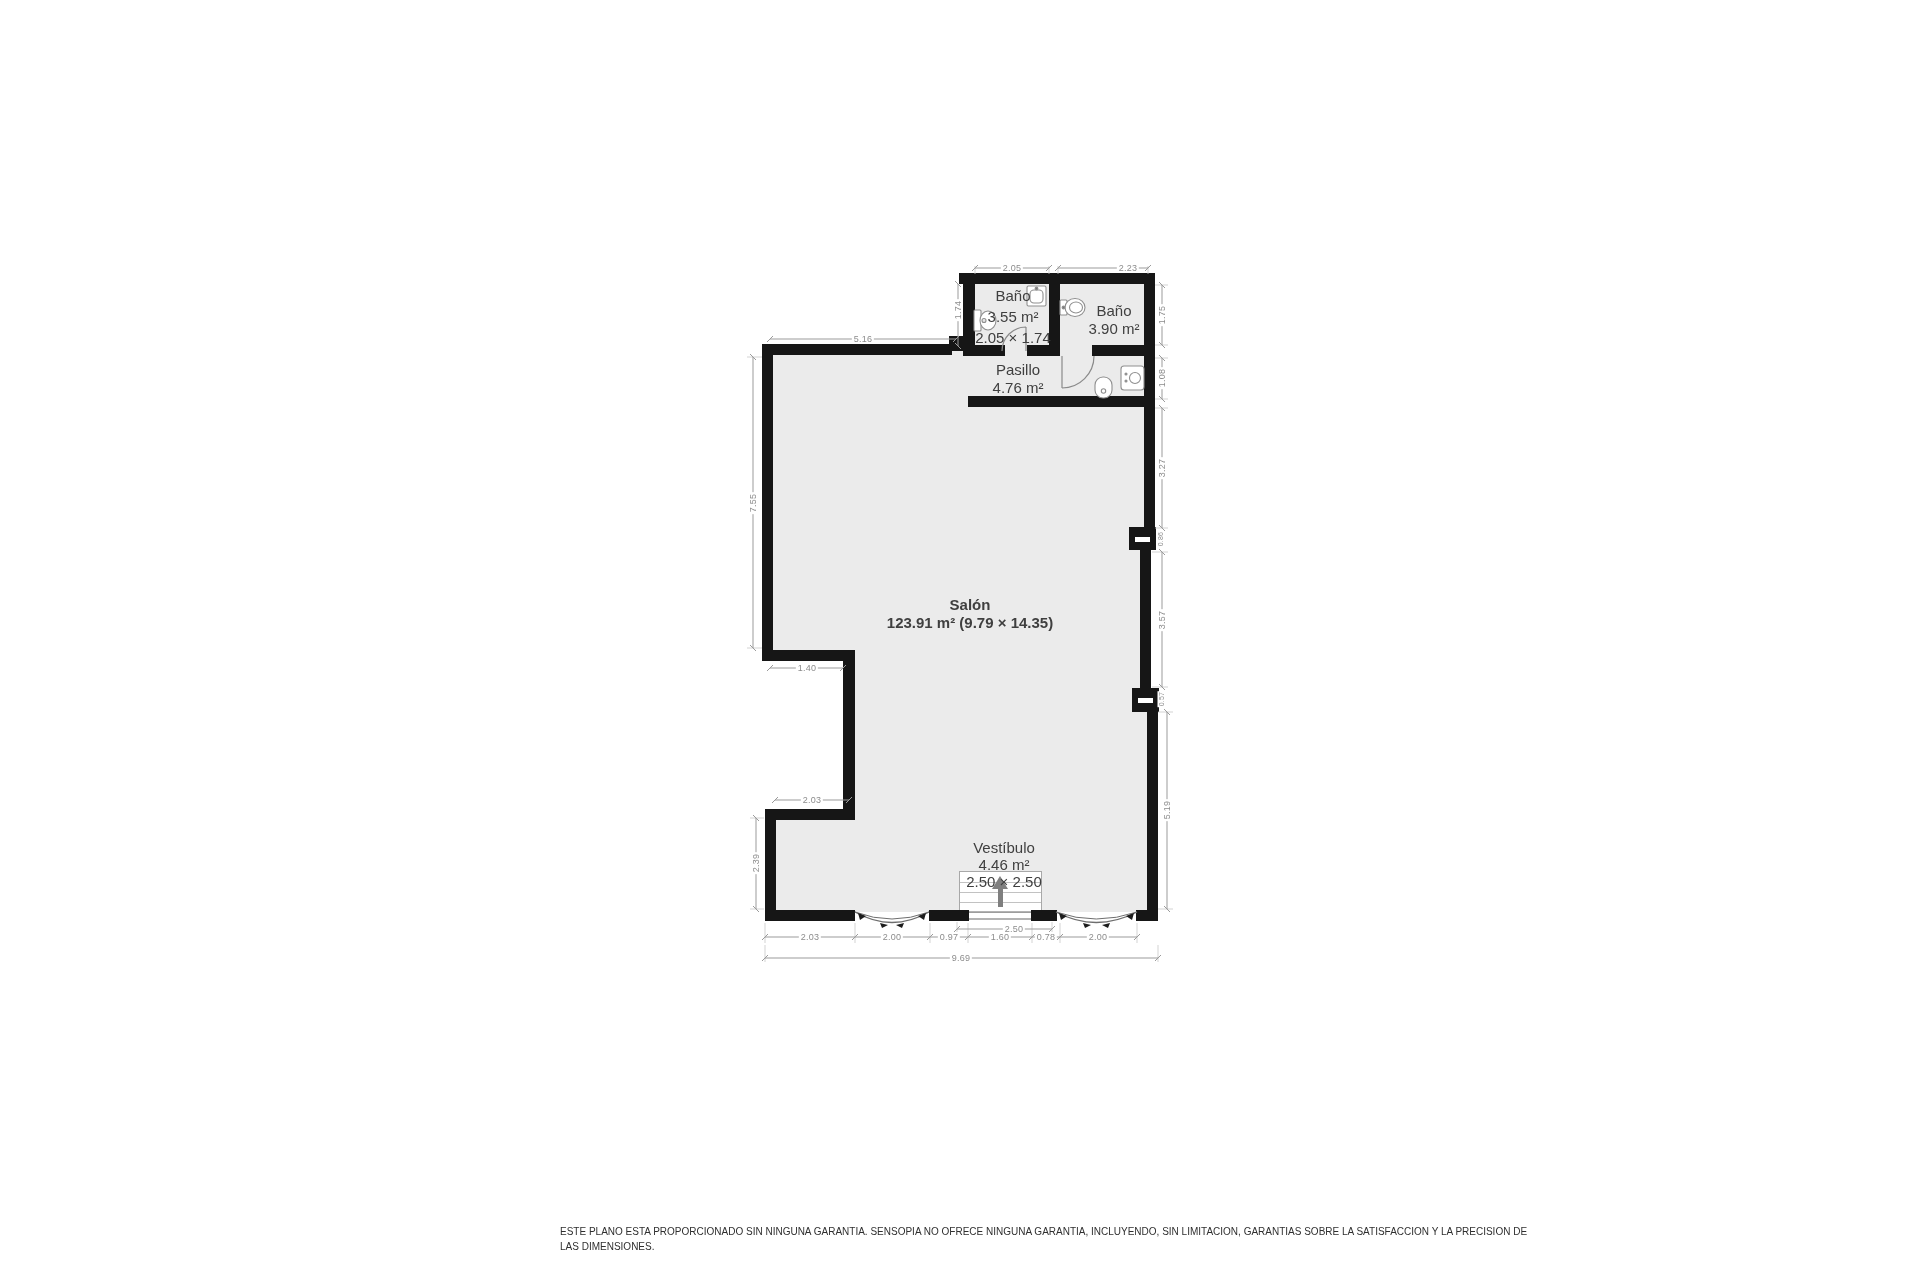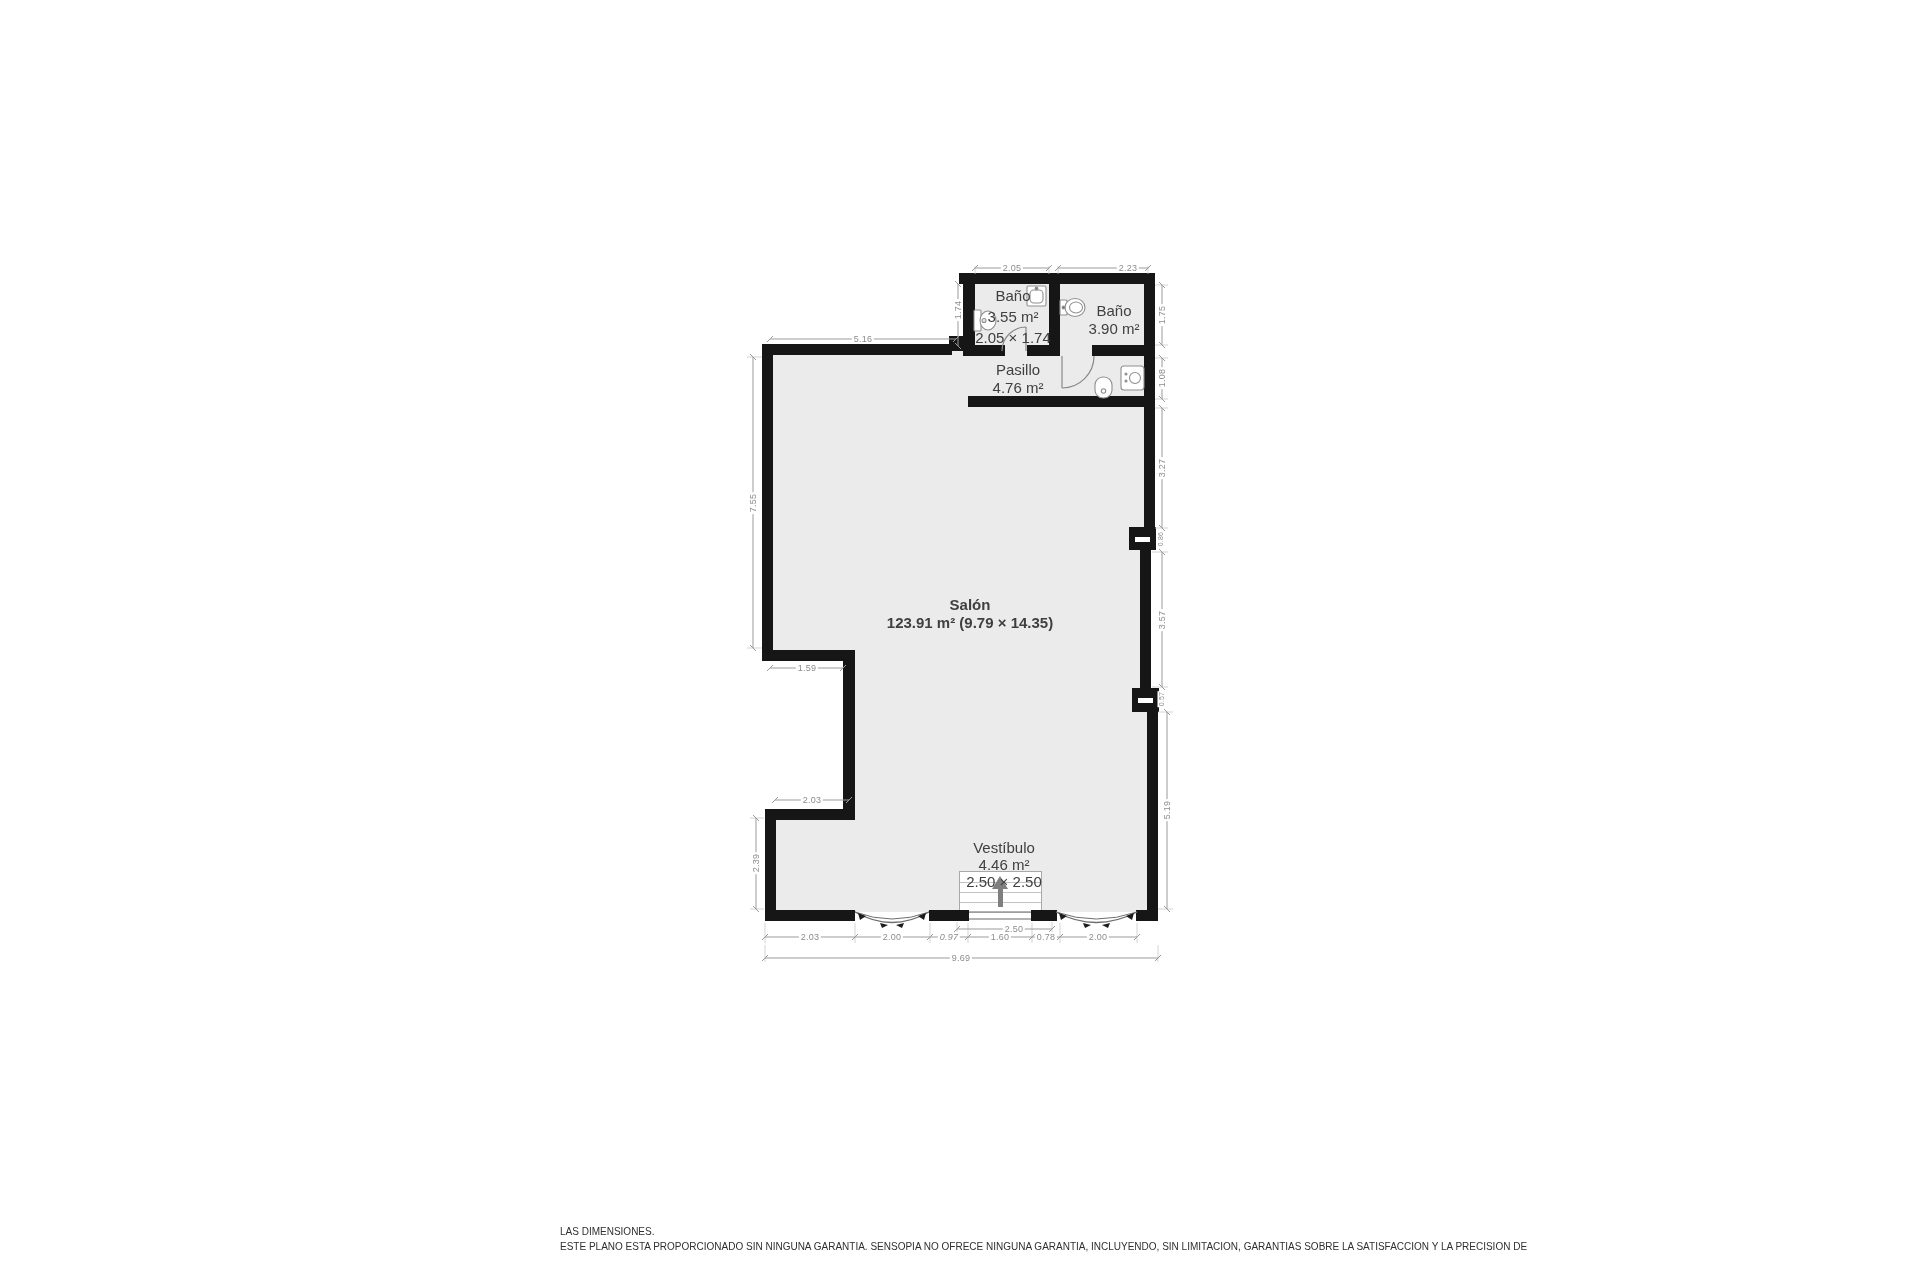--- a/index.html
+++ b/index.html
@@ -160,25 +160,25 @@
   <span class="dim v" style="left:958px;top:310px;">1.74</span>
   <span class="dim v" style="left:1162px;top:315px;">1.75</span>
   <span class="dim v" style="left:1162px;top:378px;">1.08</span>
   <span class="dim v" style="left:1162px;top:468px;">3.27</span>
   <span class="dim v tiny" style="left:1160px;top:539px;">0.86</span>
   <span class="dim v" style="left:1162px;top:620px;">3.57</span>
   <span class="dim v tiny" style="left:1161px;top:699px;">0.57</span>
   <span class="dim v" style="left:1167px;top:810px;">5.19</span>
   <span class="dim v" style="left:753px;top:503px;">7.55</span>
   <span class="dim v" style="left:756px;top:863px;">2.39</span>
-  <span class="dim" style="left:807px;top:668px;">1.59</span>
+  <span class="dim" style="left:807px;top:668px;">1.40</span>
   <span class="dim" style="left:812px;top:800px;">2.03</span>
   <span class="dim" style="left:810px;top:937px;">2.03</span>
   <span class="dim" style="left:892px;top:937px;">2.00</span>
-  <span class="dim" style="left:949px;top:937px;font-style:italic;">0.97</span>
+  <span class="dim" style="left:949px;top:937px;">0.97</span>
   <span class="dim" style="left:1000px;top:937px;text-align:center;">1.60</span>
   <span class="dim" style="left:1046px;top:937px;">0.78</span>
   <span class="dim" style="left:1098px;top:937px;">2.00</span>
   <span class="dim" style="left:1014px;top:929px;">2.50</span>
   <span class="dim" style="left:961px;top:958px;">9.69</span>
 
   <div class="room-label" style="left:1013px;top:316px;line-height:21px;">
     <div>Baño</div>
     <div>3.55 m²</div>
     <div>2.05 × 1.74</div>
@@ -195,17 +195,17 @@
     <div>Salón</div>
     <div>123.91 m² (9.79 × 14.35)</div>
   </div>
   <div class="room-label" style="left:1004px;top:864px;line-height:17px;">
     <div>Vestíbulo</div>
     <div>4.46 m²</div>
     <div>2.50 × 2.50</div>
   </div>
 
   <div class="disclaimer">
+    <div>ESTE PLANO ESTA PROPORCIONADO SIN NINGUNA GARANTIA. SENSOPIA NO OFRECE NINGUNA GARANTIA, INCLUYENDO, SIN LIMITACION, GARANTIAS SOBRE LA SATISFACCION Y LA PRECISION DE</div>
     <div>LAS DIMENSIONES.</div>
-    <div>ESTE PLANO ESTA PROPORCIONADO SIN NINGUNA GARANTIA. SENSOPIA NO OFRECE NINGUNA GARANTIA, INCLUYENDO, SIN LIMITACION, GARANTIAS SOBRE LA SATISFACCION Y LA PRECISION DE</div>
   </div>
 
 </div>
 
 </body></html>

